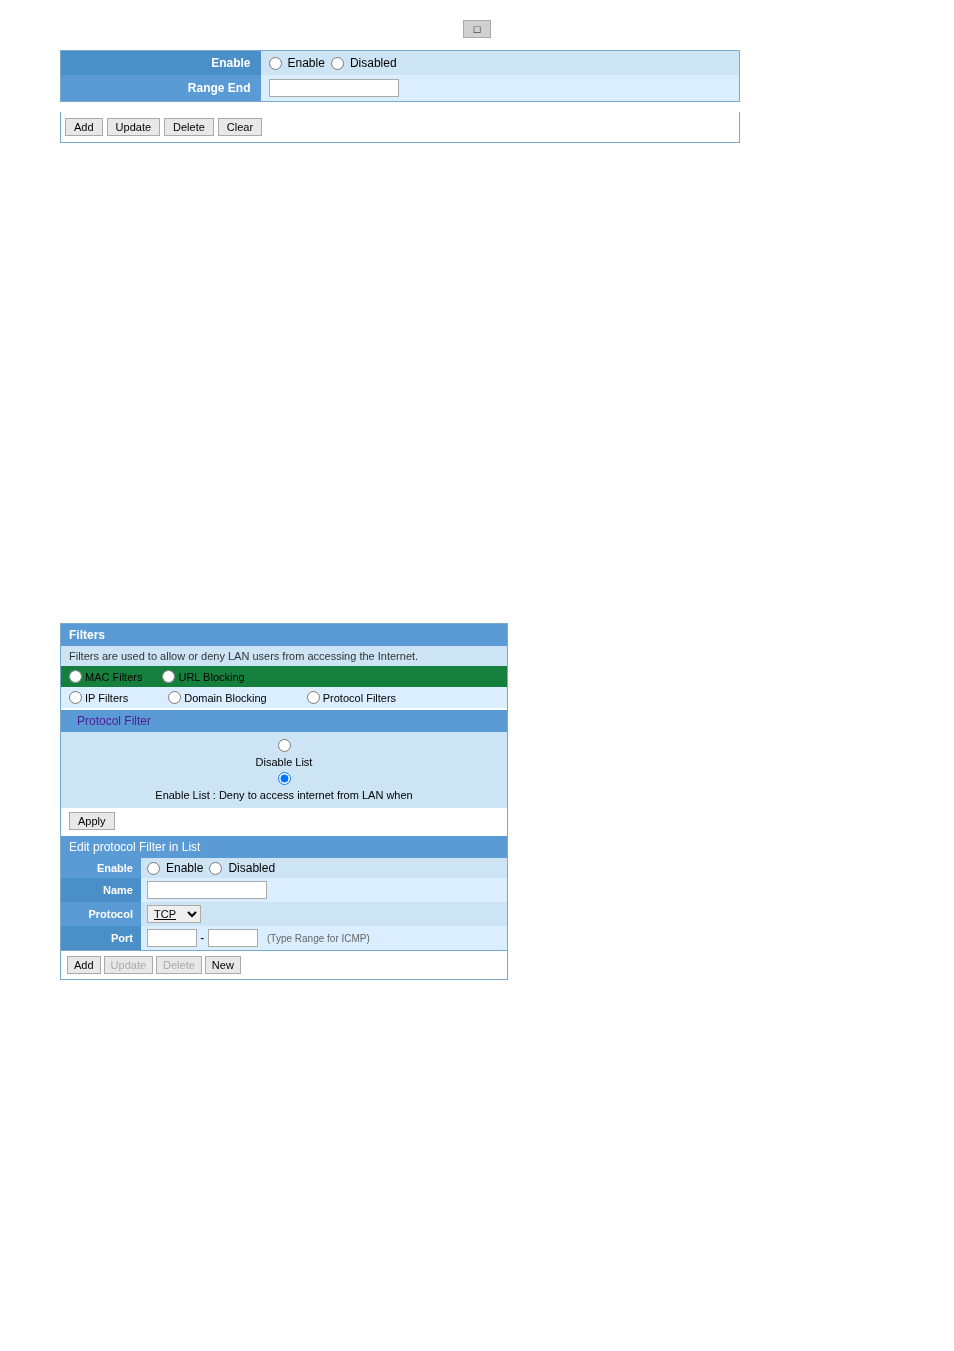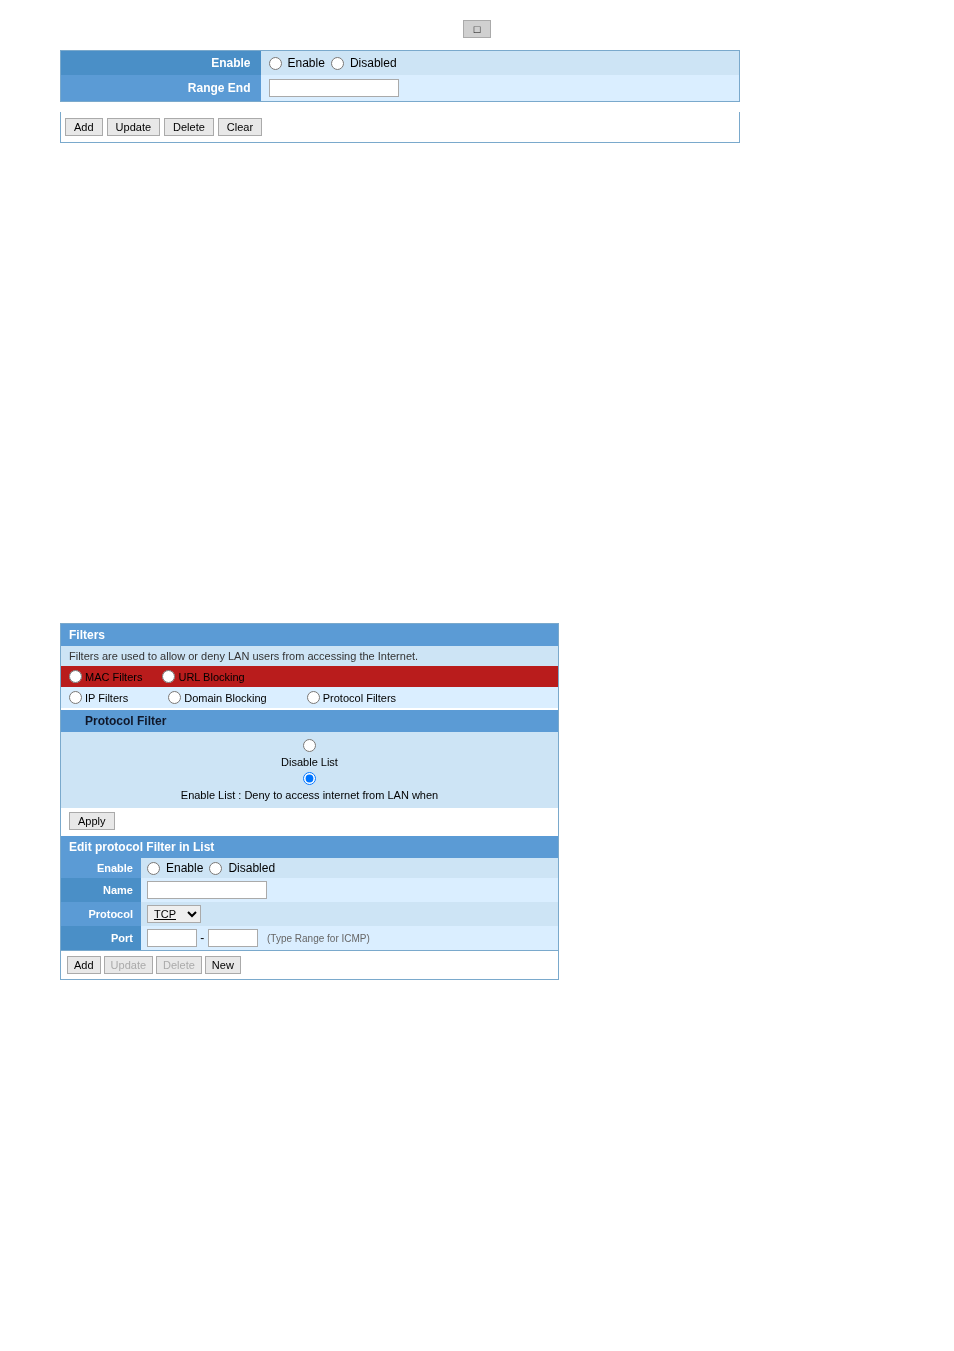--- a/index.html
+++ b/index.html
@@ -101,60 +101,60 @@
       cursor: pointer;
       font-size: 11px;
     }
 
     .action-btn:disabled {
       color: #aaa;
     }
 
     
     .filters-panel {
-      width: 499px;
+      width: 448px;
       margin-top: 480px;
       border: 1px solid #7aa9cc;
     }
 
     .panel-header {
       background: #5b9bd5;
       color: #fff;
       font-weight: bold;
       padding: 4px 8px;
       font-size: 12px;
     }
 
     .panel-desc {
       background: #cde4f5;
       padding: 4px 8px;
       font-size: 11px;
       color: #333;
     }
 
     .filter-options-row {
-      background: #b91c1c;
+      background: #15803d;
       padding: 4px 8px;
       display: flex;
       gap: 20px;
       align-items: center;
     }
 
     .filter-options-row label {
       display: flex;
       align-items: center;
       gap: 3px;
       font-size: 11px;
     }
 
     .section-header {
       background: #5b9bd5;
-      color: #0f172a;
-      font-weight: bold;
-      padding: 4px 24px;
+      color: #4c1d95;
+      font-weight: normal;
+      padding: 4px 16px;
       font-size: 12px;
     }
 
     .protocol-filter-section {
       background: #cde4f5;
       padding: 4px 8px;
     }
 
     .protocol-filter-section label {
       display: flex;
@@ -175,21 +175,21 @@
       border: 1px solid #aaa;
       background: #e8e8e8;
       cursor: pointer;
       font-size: 11px;
     }
 
     
     .edit-section-header {
       background: #5b9bd5;
       color: #fff;
-      font-weight: bold;
+      font-weight: normal;
       padding: 4px 8px;
       font-size: 12px;
     }
 
     .edit-form-table {
       width: 100%;
       border-collapse: collapse;
     }
 
     .edit-form-table tr td:first-child {

